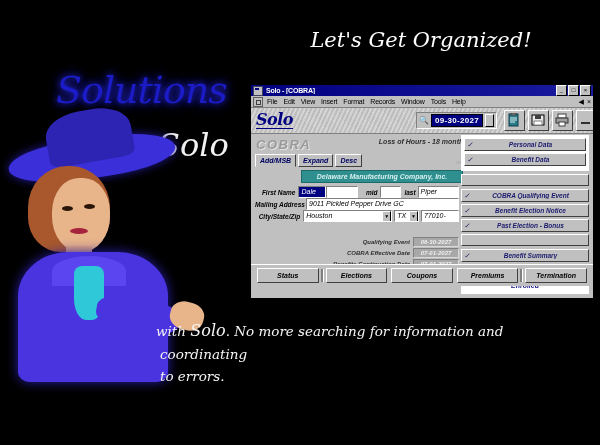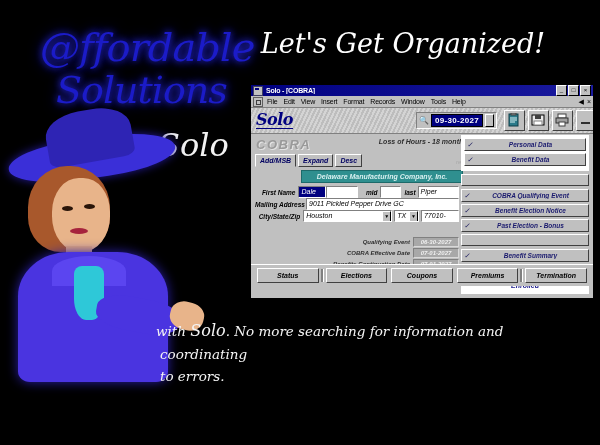--- a/index.html
+++ b/index.html
@@ -28,23 +28,23 @@
     letter-spacing:-1px;white-space:nowrap;
   }
   .brand .solo{
     position:absolute;left:140px;top:110px;
     font-family:"DejaVu Serif",serif;font-style:italic;
     font-size:32px;color:#f2f2f2;white-space:nowrap;
     text-shadow:1px 1px 2px #000;
   }
 
   .headline{
-    position:absolute;left:238px;top:28px;width:330px;text-align:center;
+    position:absolute;left:256px;top:28px;width:330px;text-align:center;
     font-family:"DejaVu Serif",serif;font-style:italic;
-    font-size:27px;color:#ffffff;white-space:nowrap;
+    font-size:21px;color:#ffffff;white-space:nowrap;
   }
 
   
   .mascot{position:absolute;left:0px;top:120px;width:260px;height:260px;}
   .m-hatbrim{
     position:absolute;left:8px;top:18px;width:168px;height:40px;
     background:#3a2fd8;border-radius:50%/60%;
     transform:rotate(-8deg);
     box-shadow:0 0 10px #241a9a;
   }
@@ -289,21 +289,20 @@
     white-space:nowrap;overflow:hidden;
   }
   .vrule{width:2px;height:13px;background:#808080;border-right:1px solid #fff;}
 </style>
 </head>
 <body>
 
 <div id="stage">
 
   <div class="brand">
-    <div class="line1">@ffordable</div>
     <div class="line2">Solutions</div>
     <div class="solo">Solo</div>
   </div>
 
   <div class="headline">Let's Get Organized!</div>
 
   <div class="mascot">
     <div class="m-hatbrim"></div>
     <div class="m-hatcrown"></div>
     <div class="m-hair"></div>

